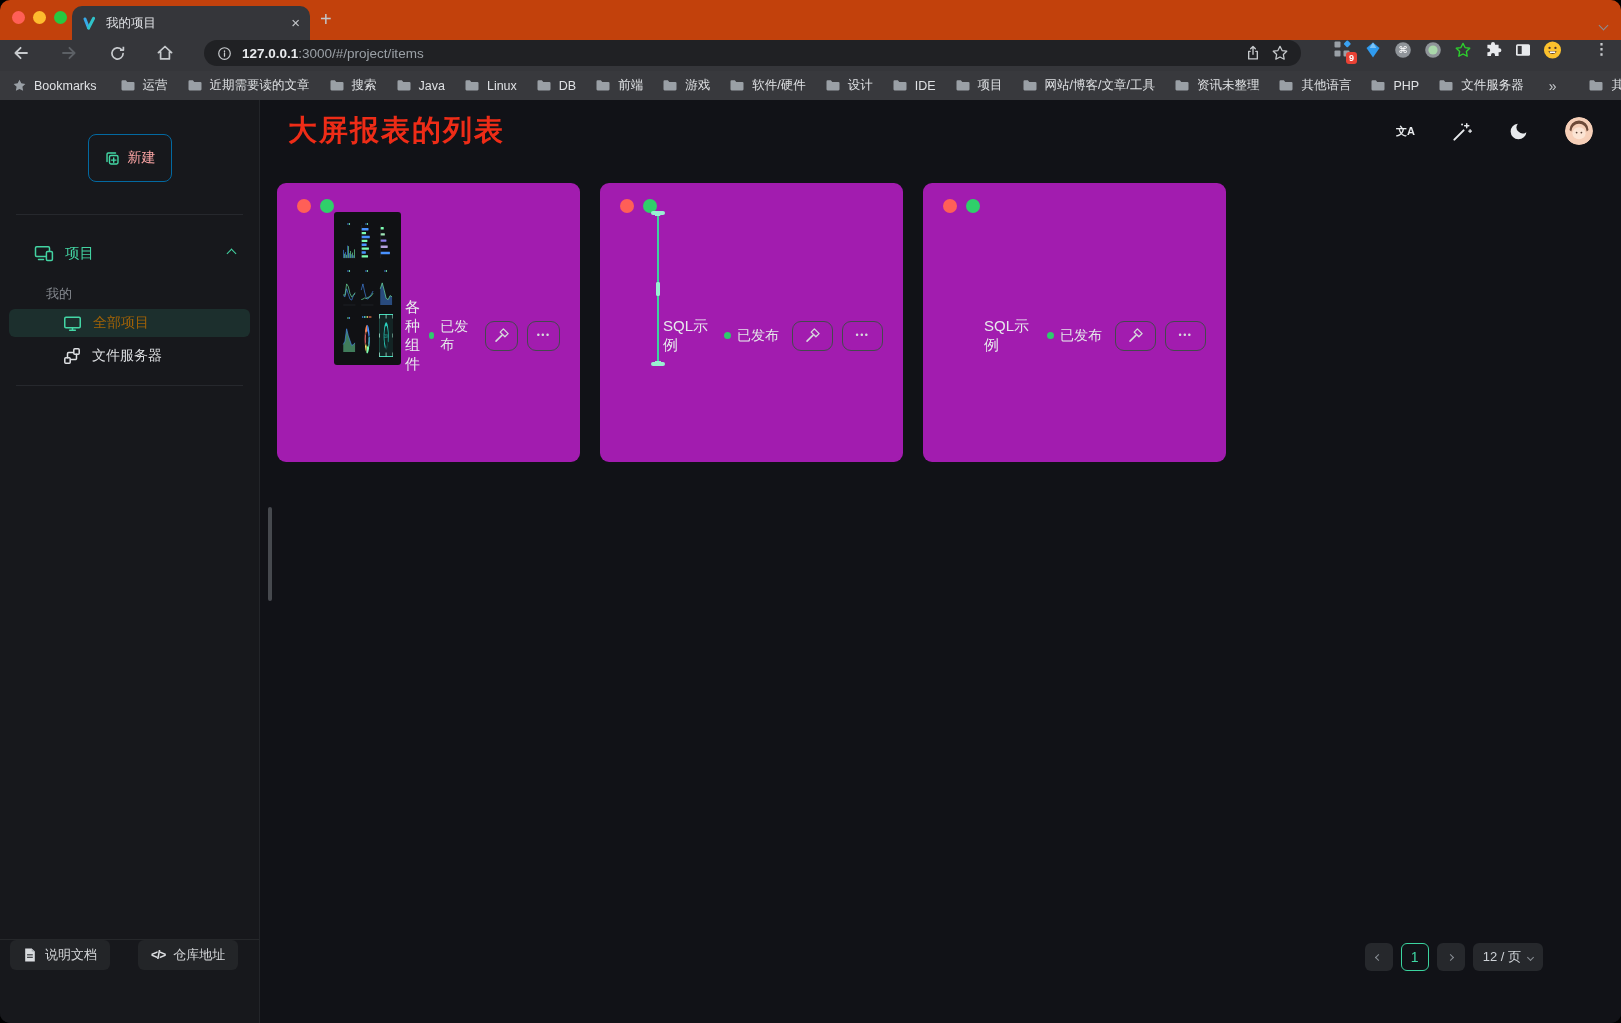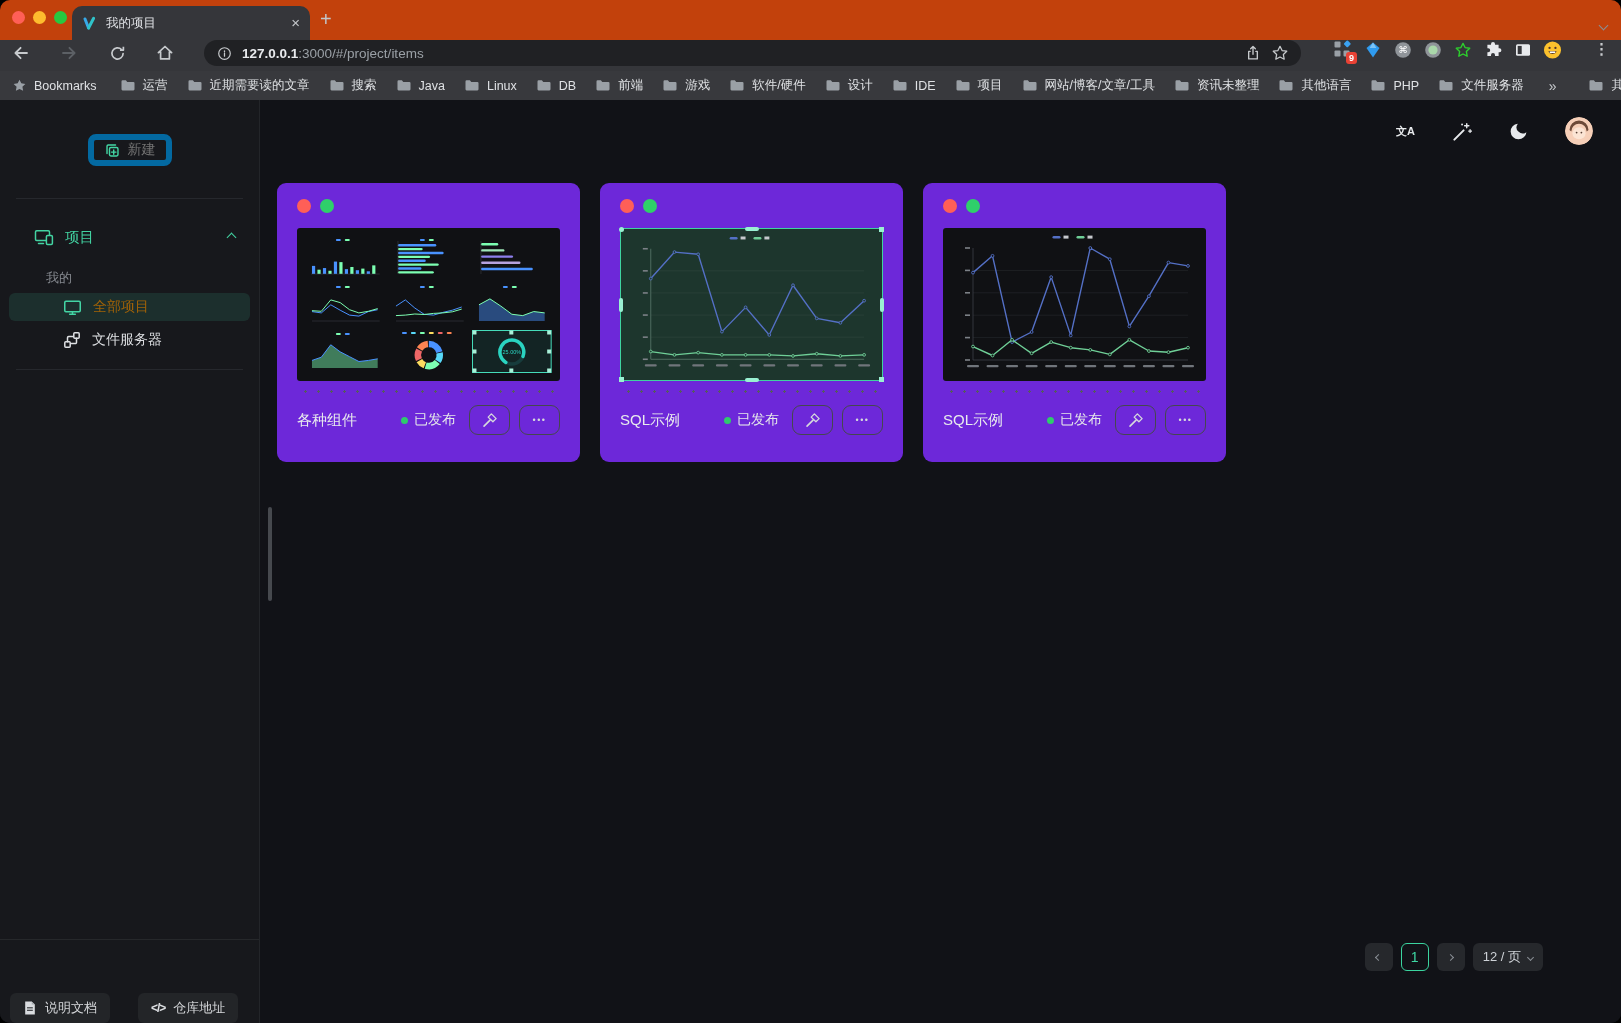--- a/index.html
+++ b/index.html
@@ -36,42 +36,42 @@
 .chev{display:inline-block;width:7px;height:7px;border-left:1.7px solid #8a8f96;border-bottom:1.7px solid #8a8f96}
 .chev.down{transform:rotate(-45deg)}
 .chev.left{transform:rotate(45deg)}
 .chev.right{transform:rotate(225deg)}
 .chev.up{transform:rotate(135deg);border-color:#43d3a2}
 .chev.sm{width:5px;height:5px;border-width:1.5px}
 
 
 .app{display:flex;height:923px}
 .sidebar{width:260px;background:#17181c;border-right:1px solid #232529;position:relative;padding-top:34px;flex:none}
-.new-btn{width:84px;height:32px;margin:0 auto;border:6px solid #0369a1;border-radius:8px;display:flex;align-items:center;justify-content:center;gap:7px;color:#737373;font-size:14px;background:transparent;cursor:pointer}
+.new-btn{width:84px;height:48px;margin:0 auto;border:1px solid #0369a1;border-radius:8px;display:flex;align-items:center;justify-content:center;gap:7px;color:#fca5a5;font-size:14px;background:transparent;cursor:pointer}
 .sb-divider{height:1px;background:#26282d;margin:32px 16px 0}
 .sb-section{display:flex;align-items:center;gap:11px;padding:0 24px 0 34px;margin-top:18px;height:40px;color:#43d3a2;font-size:14.5px}
 .sb-section .chev{margin-left:auto}
 .sb-group{color:#85898f;font-size:13px;padding-left:46px;margin-top:10px;height:22px;line-height:22px}
 .sb-item{display:flex;align-items:center;gap:11px;height:30px;margin:4px 9px;padding-left:54px;border-radius:6px;font-size:14px;color:#dcdee1;cursor:pointer}
 .sb-item.active{background:rgba(64,211,162,.13);color:#a16207;height:28px}
 .sb-item.root{padding-left:23px;height:34px}
-.sb-footer{position:absolute;left:0;right:0;bottom:0;height:84px;border-top:1px solid #26282b;display:flex;align-items:flex-end;padding:0 10px;gap:28px}
+.sb-footer{position:absolute;left:0;right:0;bottom:0;height:84px;border-top:1px solid #26282b;display:flex;align-items:flex-start;padding:0 10px;gap:28px}
 .sb-fbtn{height:30px;padding:0 13px;background:#232528;border:none;border-radius:6px;display:flex;align-items:center;gap:8px;color:#d6d8db;font-size:13px;cursor:pointer}
 .code-glyph{color:#dfe1e4;font-size:12px;font-weight:700;letter-spacing:-1px}
 
 .main{flex:1;position:relative;background:#111217}
 .main-header{height:62px;display:flex;align-items:center;padding:0 28px}
 .page-title{font-size:29px;color:#ee2c17;font-weight:600;letter-spacing:2px}
 .header-actions{margin-left:auto;display:flex;align-items:center;gap:36px}
 .ha{display:flex;align-items:center;justify-content:center;cursor:pointer}
 .translate-glyph{color:#e8eaed;font-size:11px;font-weight:600}
 .avatar{width:28px;height:28px;border-radius:50%;overflow:hidden}
 
 .cards{display:flex;gap:20px;padding:21px 0 0 17px}
-.card{width:303px;height:279px;background:#6d28d9;border-radius:9px;padding:14px 20px 0;display:flex;flex-direction:column}
+.card{width:303px;height:279px;background:#a21caf;border-radius:9px;padding:14px 20px 0;display:flex;flex-direction:row}
 .card-dots{display:flex;gap:9px;margin-top:2px}
 .cdot{width:14px;height:14px;border-radius:50%}
 .cdot.red{background:#ff5f57}
 .cdot.green{background:#2fd06a}
 .thumb{margin-top:15px;height:153px;background:#101114;border-radius:3px;position:relative}
 .thumb svg.bigchart{position:absolute;inset:0;width:100%;height:100%}
 .thumb.selected{background:#1d362d;border:1px solid #3fd3a0}
 .comp-grid{display:grid;grid-template-columns:repeat(3,1fr);grid-template-rows:repeat(3,1fr);gap:4px;padding:8px}
 .cellsvg{width:100%;height:100%}
 .hd{position:absolute;background:#9af0d2;z-index:2}
@@ -390,20 +390,21 @@
         </button>
         <button class="sb-fbtn">
           <span class="code-glyph">&lt;/&gt;</span>
           <span>仓库地址</span>
         </button>
       </div>
     </aside>
 
     <main class="main">
       <div class="main-header">
+        <span class="page-title">大屏报表的列表</span>
         <div class="header-actions">
           <span class="ha translate-glyph">文A</span>
           <span class="ha">
             <svg width="21" height="21" viewBox="0 0 22 22">
                 <path d="M3.5 19.5 L13.2 9.8" stroke="#e8eaed" stroke-width="2.1" stroke-linecap="round"></path>
                 <path d="M16.5 2.8 v4.4 M14.3 5 h4.4" stroke="#e8eaed" stroke-width="1.5" stroke-linecap="round"></path>
                 <path d="M20 9 v3 M18.5 10.5 h3" stroke="#e8eaed" stroke-width="1.3" stroke-linecap="round"></path>
                 <circle cx="11.6" cy="3.6" r="1" fill="#e8eaed"></circle>
               </svg>
           </span>

